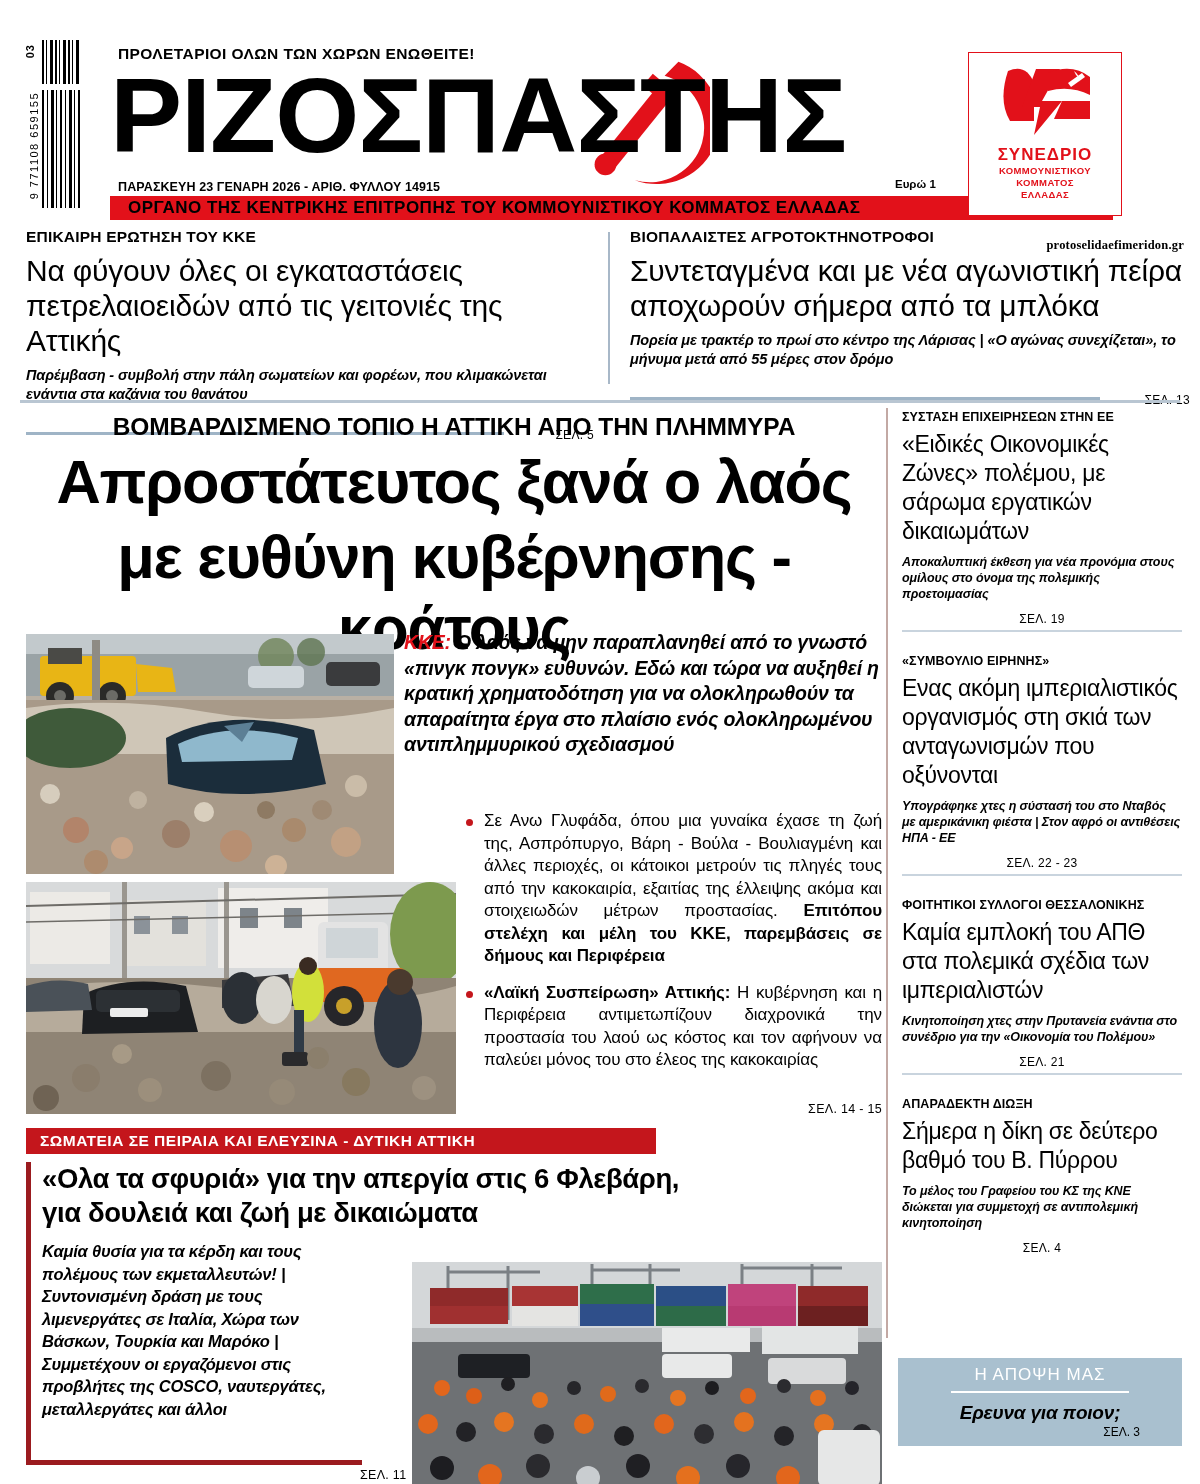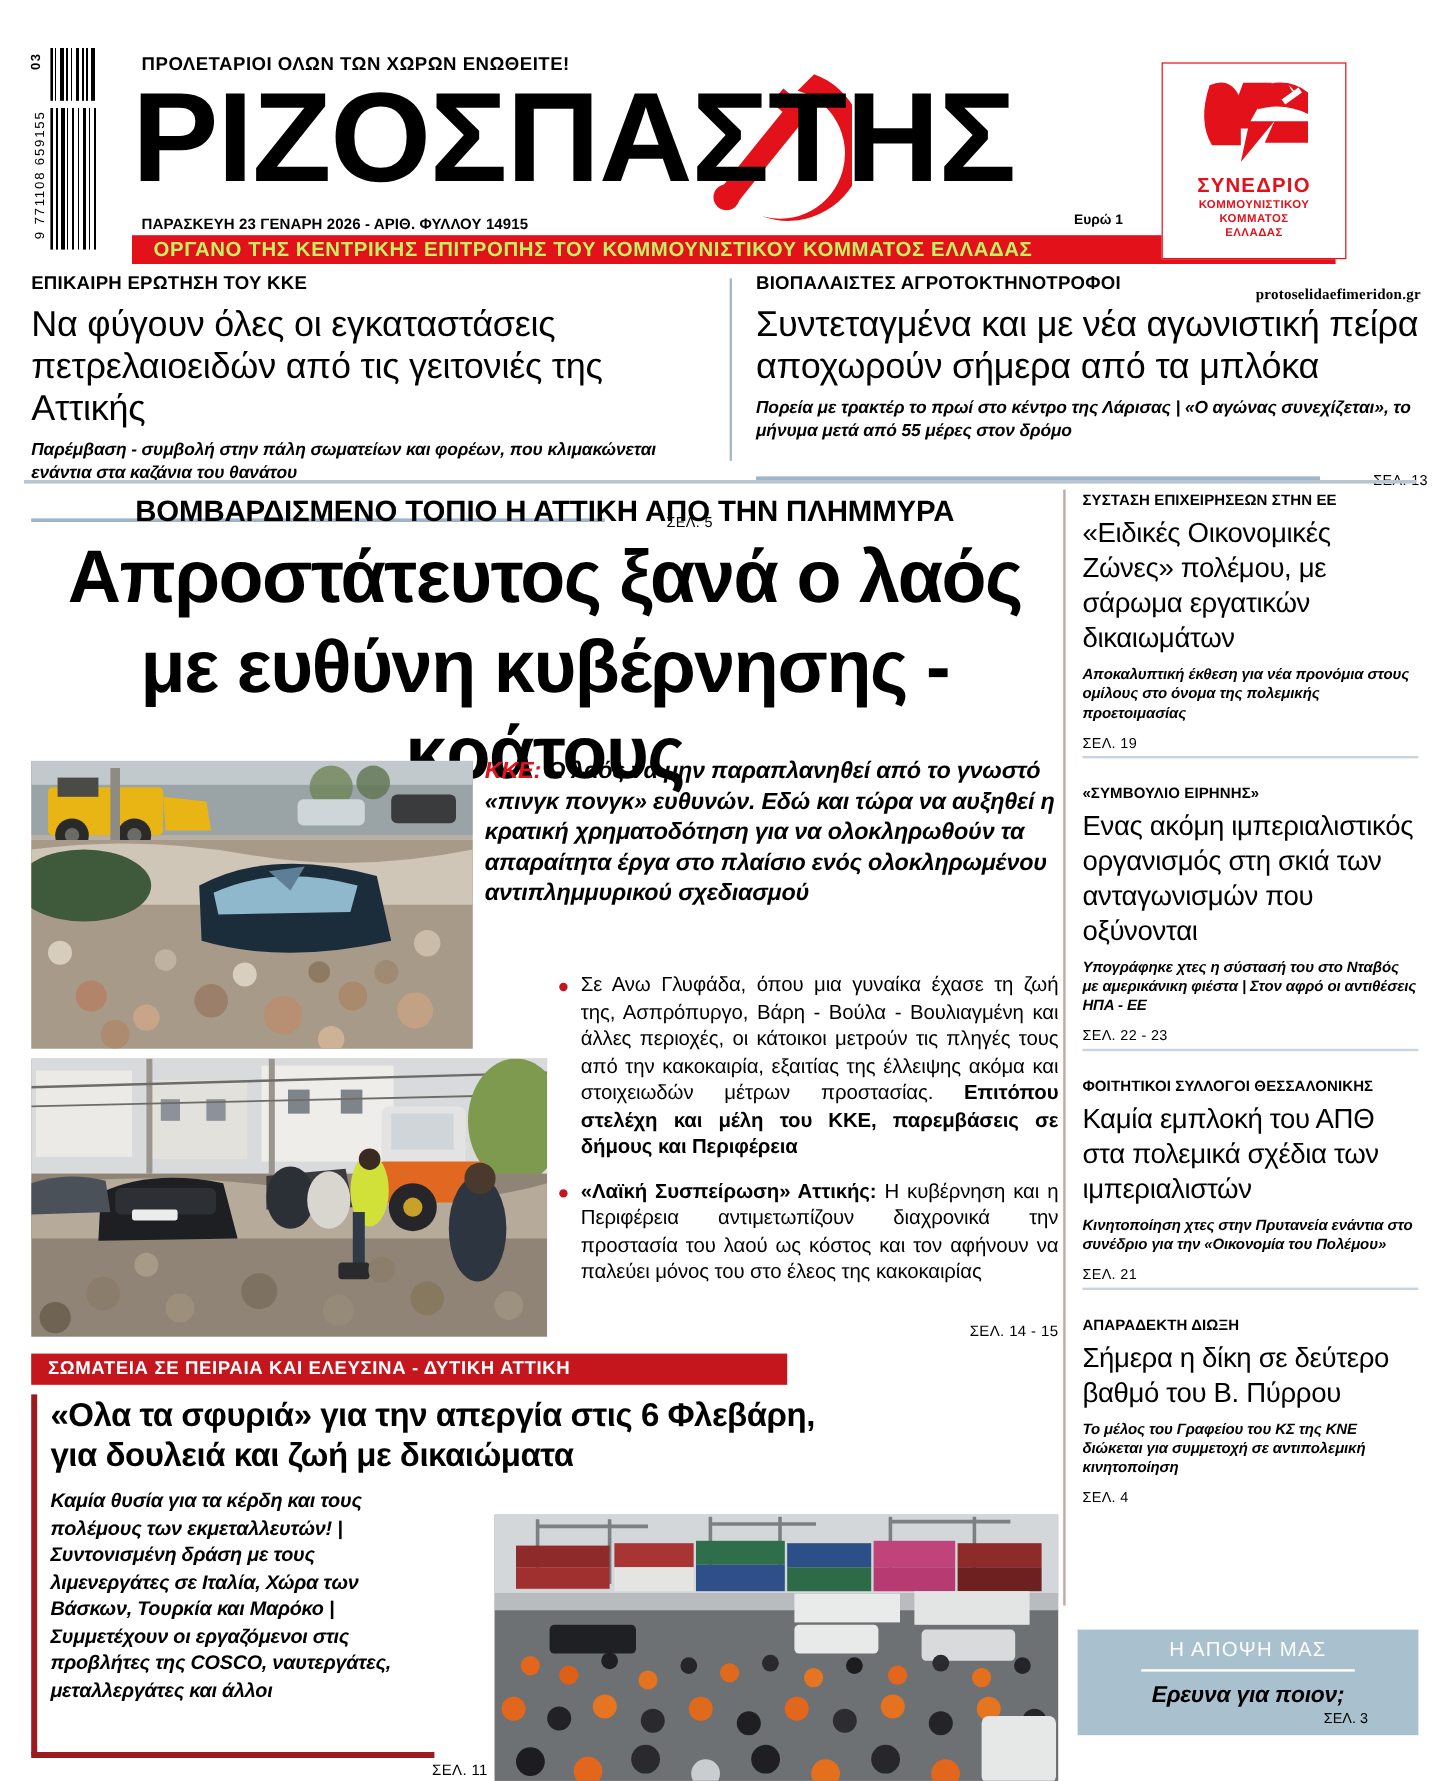--- a/index.html
+++ b/index.html
@@ -62,21 +62,21 @@
   }
   .euro {
     position: absolute; left: 862px; top: 178px;
     font-size: 11.5px; font-weight: 700; padding-left: 33px;
   }
   .redbar {
     position: absolute; left: 110px; top: 196px; width: 1003px; height: 24px;
     background: #e2111a;
   }
   .redbar span {
-    color: #bef264; font-size: 17px; font-weight: 700; letter-spacing: 0.5px;
+    color: #000000; font-size: 17px; font-weight: 700; letter-spacing: 0.5px;
     line-height: 24px; display: block; padding-left: 18px;
   }
   .congress-badge {
     position: absolute; left: 968px; top: 52px; width: 154px; height: 164px;
     background: #fff; border: 1.5px solid #e2111a; z-index: 5;
     display: flex; flex-direction: column; align-items: center; padding-top: 8px;
   }
   .congress-badge .cg-mark { width: 110px; height: 82px; }
   .cg-t1 { color: #e2111a; font-size: 17px; font-weight: 700; letter-spacing: 1px; margin-top: 2px; }
   .cg-t2 { color: #e2111a; font-size: 9.5px; font-weight: 700; letter-spacing: 0.4px; line-height: 12px; text-align: center; }
@@ -177,21 +177,21 @@
   .side-kicker {
     font-size: 12.5px; font-weight: 700; letter-spacing: 0.1px; margin-bottom: 6px;
   }
   .side-head {
     font-size: 23px; font-weight: 400; line-height: 29px; letter-spacing: -0.3px;
   }
   .side-dek {
     font-size: 12.5px; font-style: italic; font-weight: 700; line-height: 16px;
     margin-top: 8px; letter-spacing: -0.1px;
   }
-  .side-ref { text-align: left; font-size: 12px; margin-top: 10px; letter-spacing: 0.3px; }
+  .side-ref { text-align: center; font-size: 12px; margin-top: 10px; letter-spacing: 0.3px; }
   .side-sep { height: 2px; background: #c9d4de; margin-top: 4px; }
 
   
   .bottom-feature {
     position: absolute; left: 26px; top: 1128px; width: 856px;
   }
   .redstrip {
     width: 630px; height: 26px; background: #c4161c;
     display: flex; align-items: center;
   }

